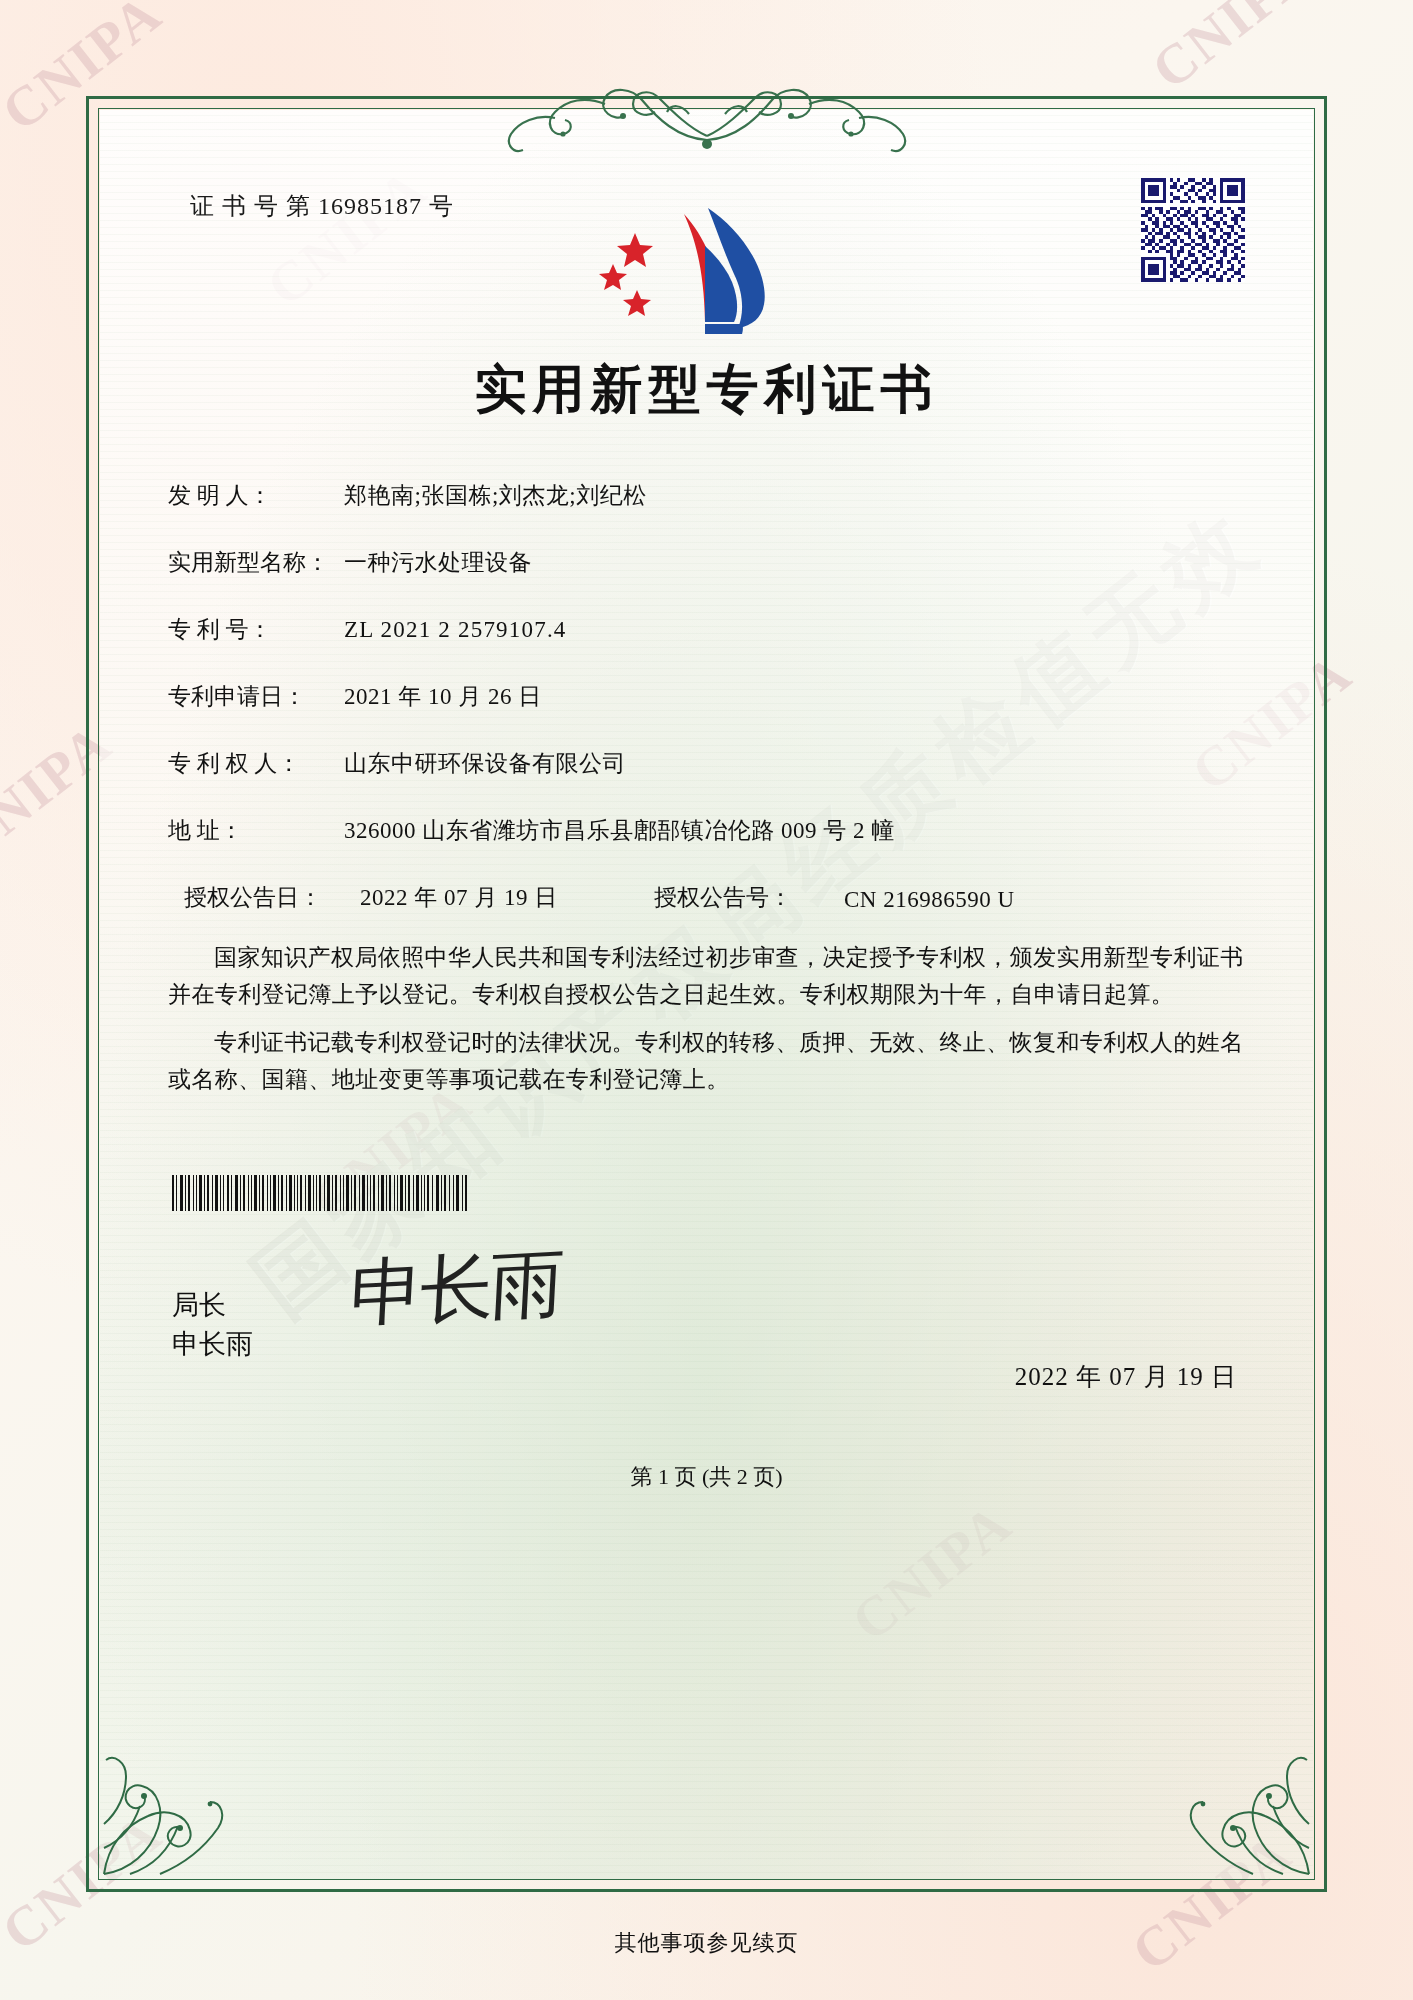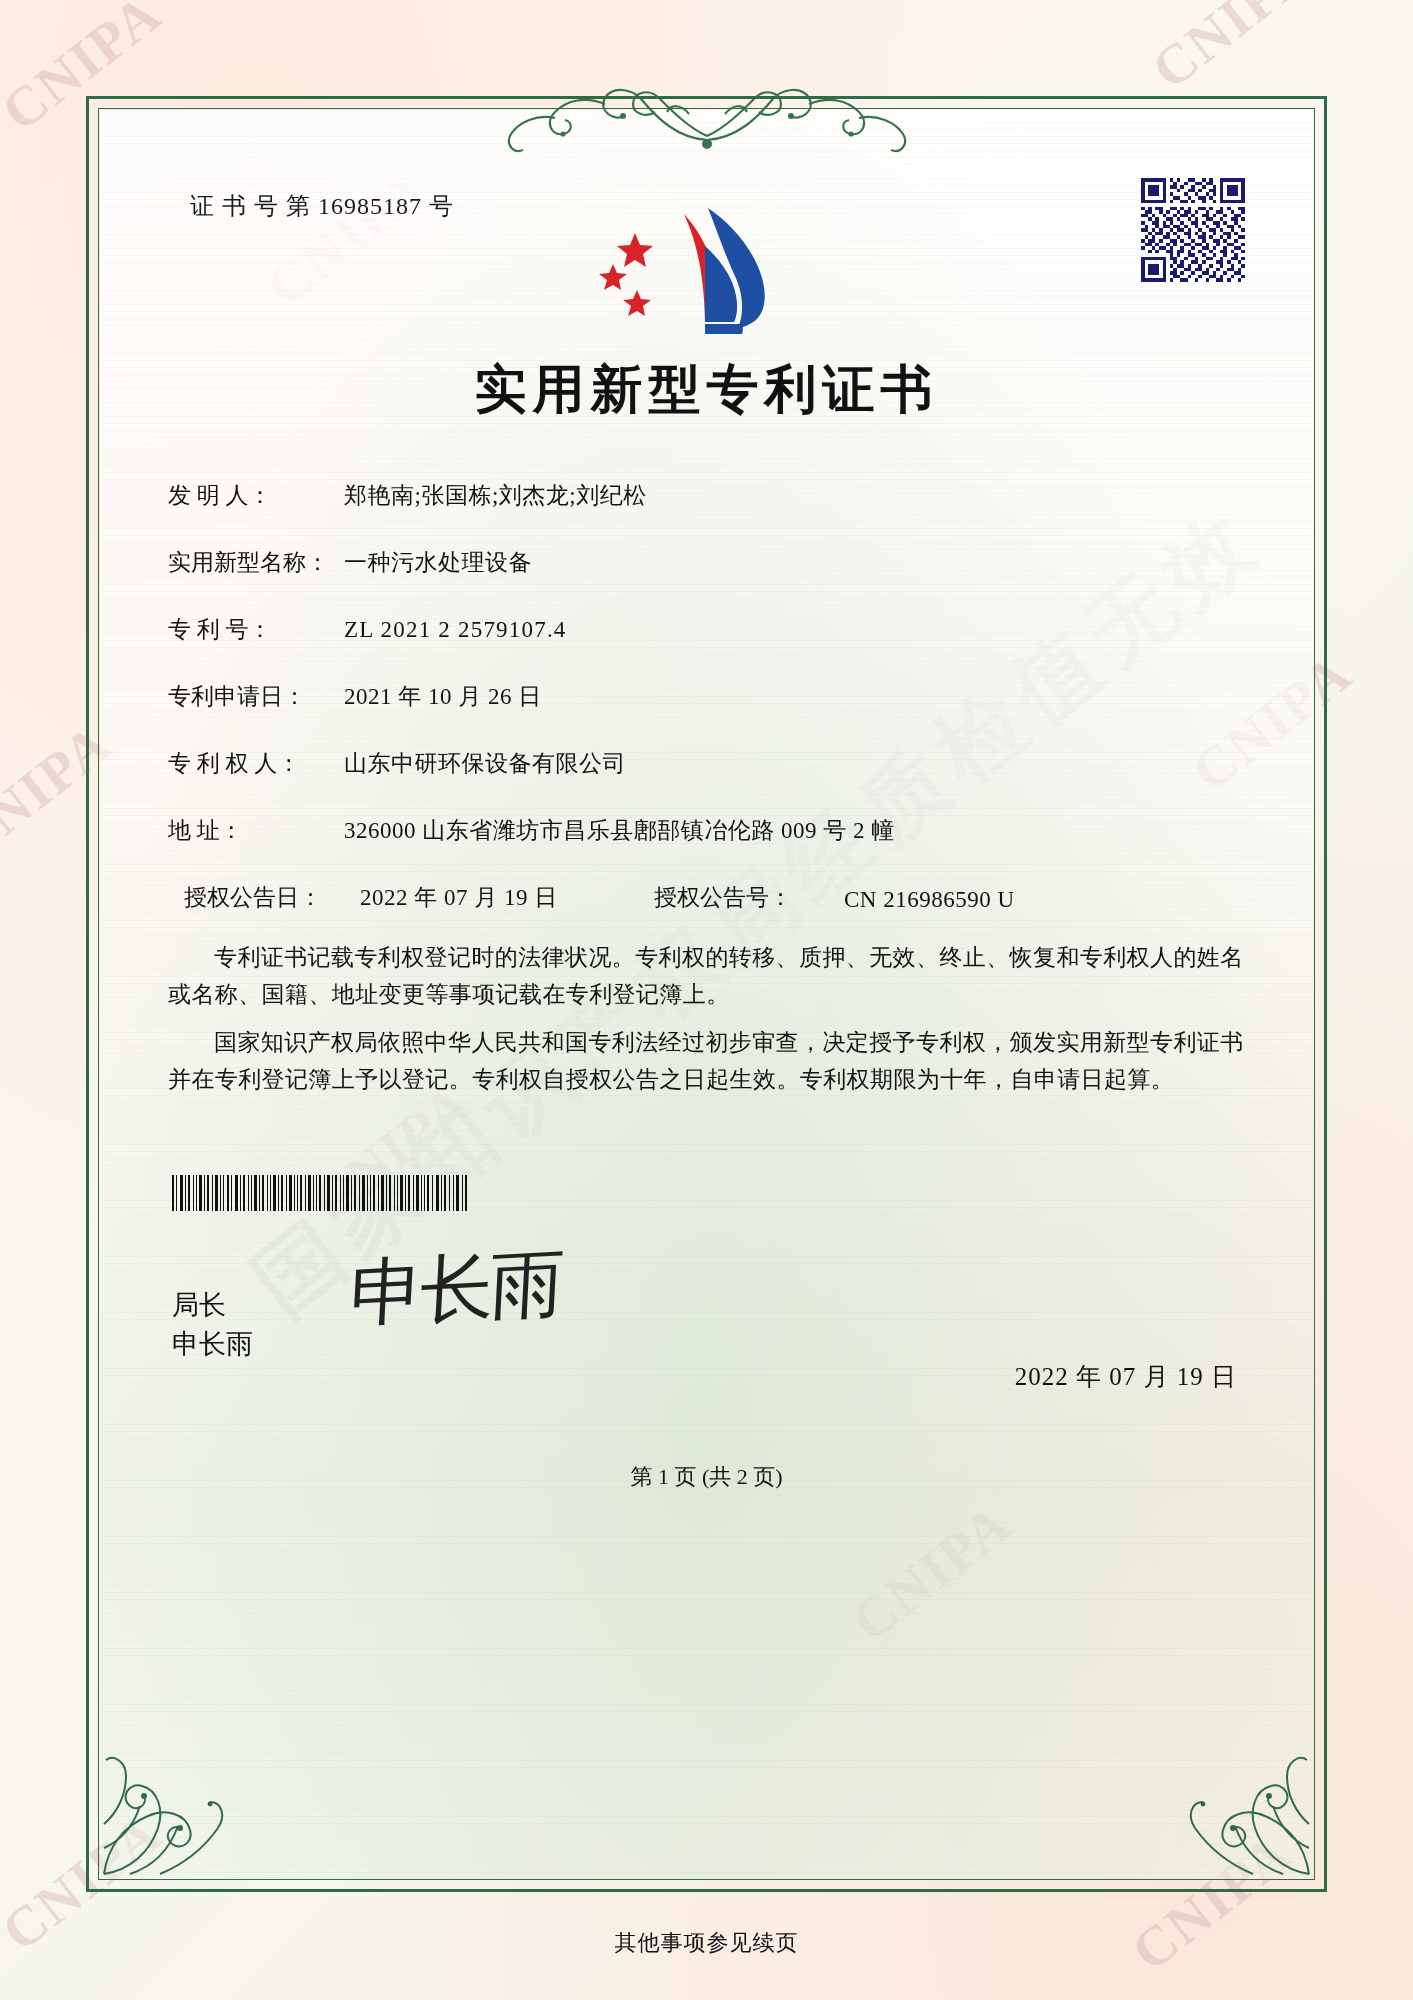--- a/index.html
+++ b/index.html
@@ -617,22 +617,22 @@
         <div class="half-a">
           <div class="label">授权公告日：</div>
           <div class="value">2022 年 07 月 19 日</div>
         </div>
         <div class="half-b">
           <div class="label">授权公告号：</div>
           <div class="value">CN 216986590 U</div>
         </div>
       </div>
 
+      <p class="para">国家知识产权局依照中华人民共和国专利法经过初步审查，决定授予专利权，颁发实用新型专利证书并在专利登记簿上予以登记。专利权自授权公告之日起生效。专利权期限为十年，自申请日起算。</p>
       <p class="para">专利证书记载专利权登记时的法律状况。专利权的转移、质押、无效、终止、恢复和专利权人的姓名或名称、国籍、地址变更等事项记载在专利登记簿上。</p>
-      <p class="para">国家知识产权局依照中华人民共和国专利法经过初步审查，决定授予专利权，颁发实用新型专利证书并在专利登记簿上予以登记。专利权自授权公告之日起生效。专利权期限为十年，自申请日起算。</p>
     </div>
 
     <svg class="barcode" viewBox="0 0 300 36" shape-rendering="crispEdges">
       <rect width="300" height="36" fill="none"></rect>
       <g fill="#111">
         <rect x="0" y="0" width="2" height="36"></rect>
           <rect x="4" y="0" width="1" height="36"></rect>
         <rect x="8" y="0" width="3" height="36"></rect>
           <rect x="13" y="0" width="1" height="36"></rect>
         <rect x="16" y="0" width="2" height="36"></rect>

